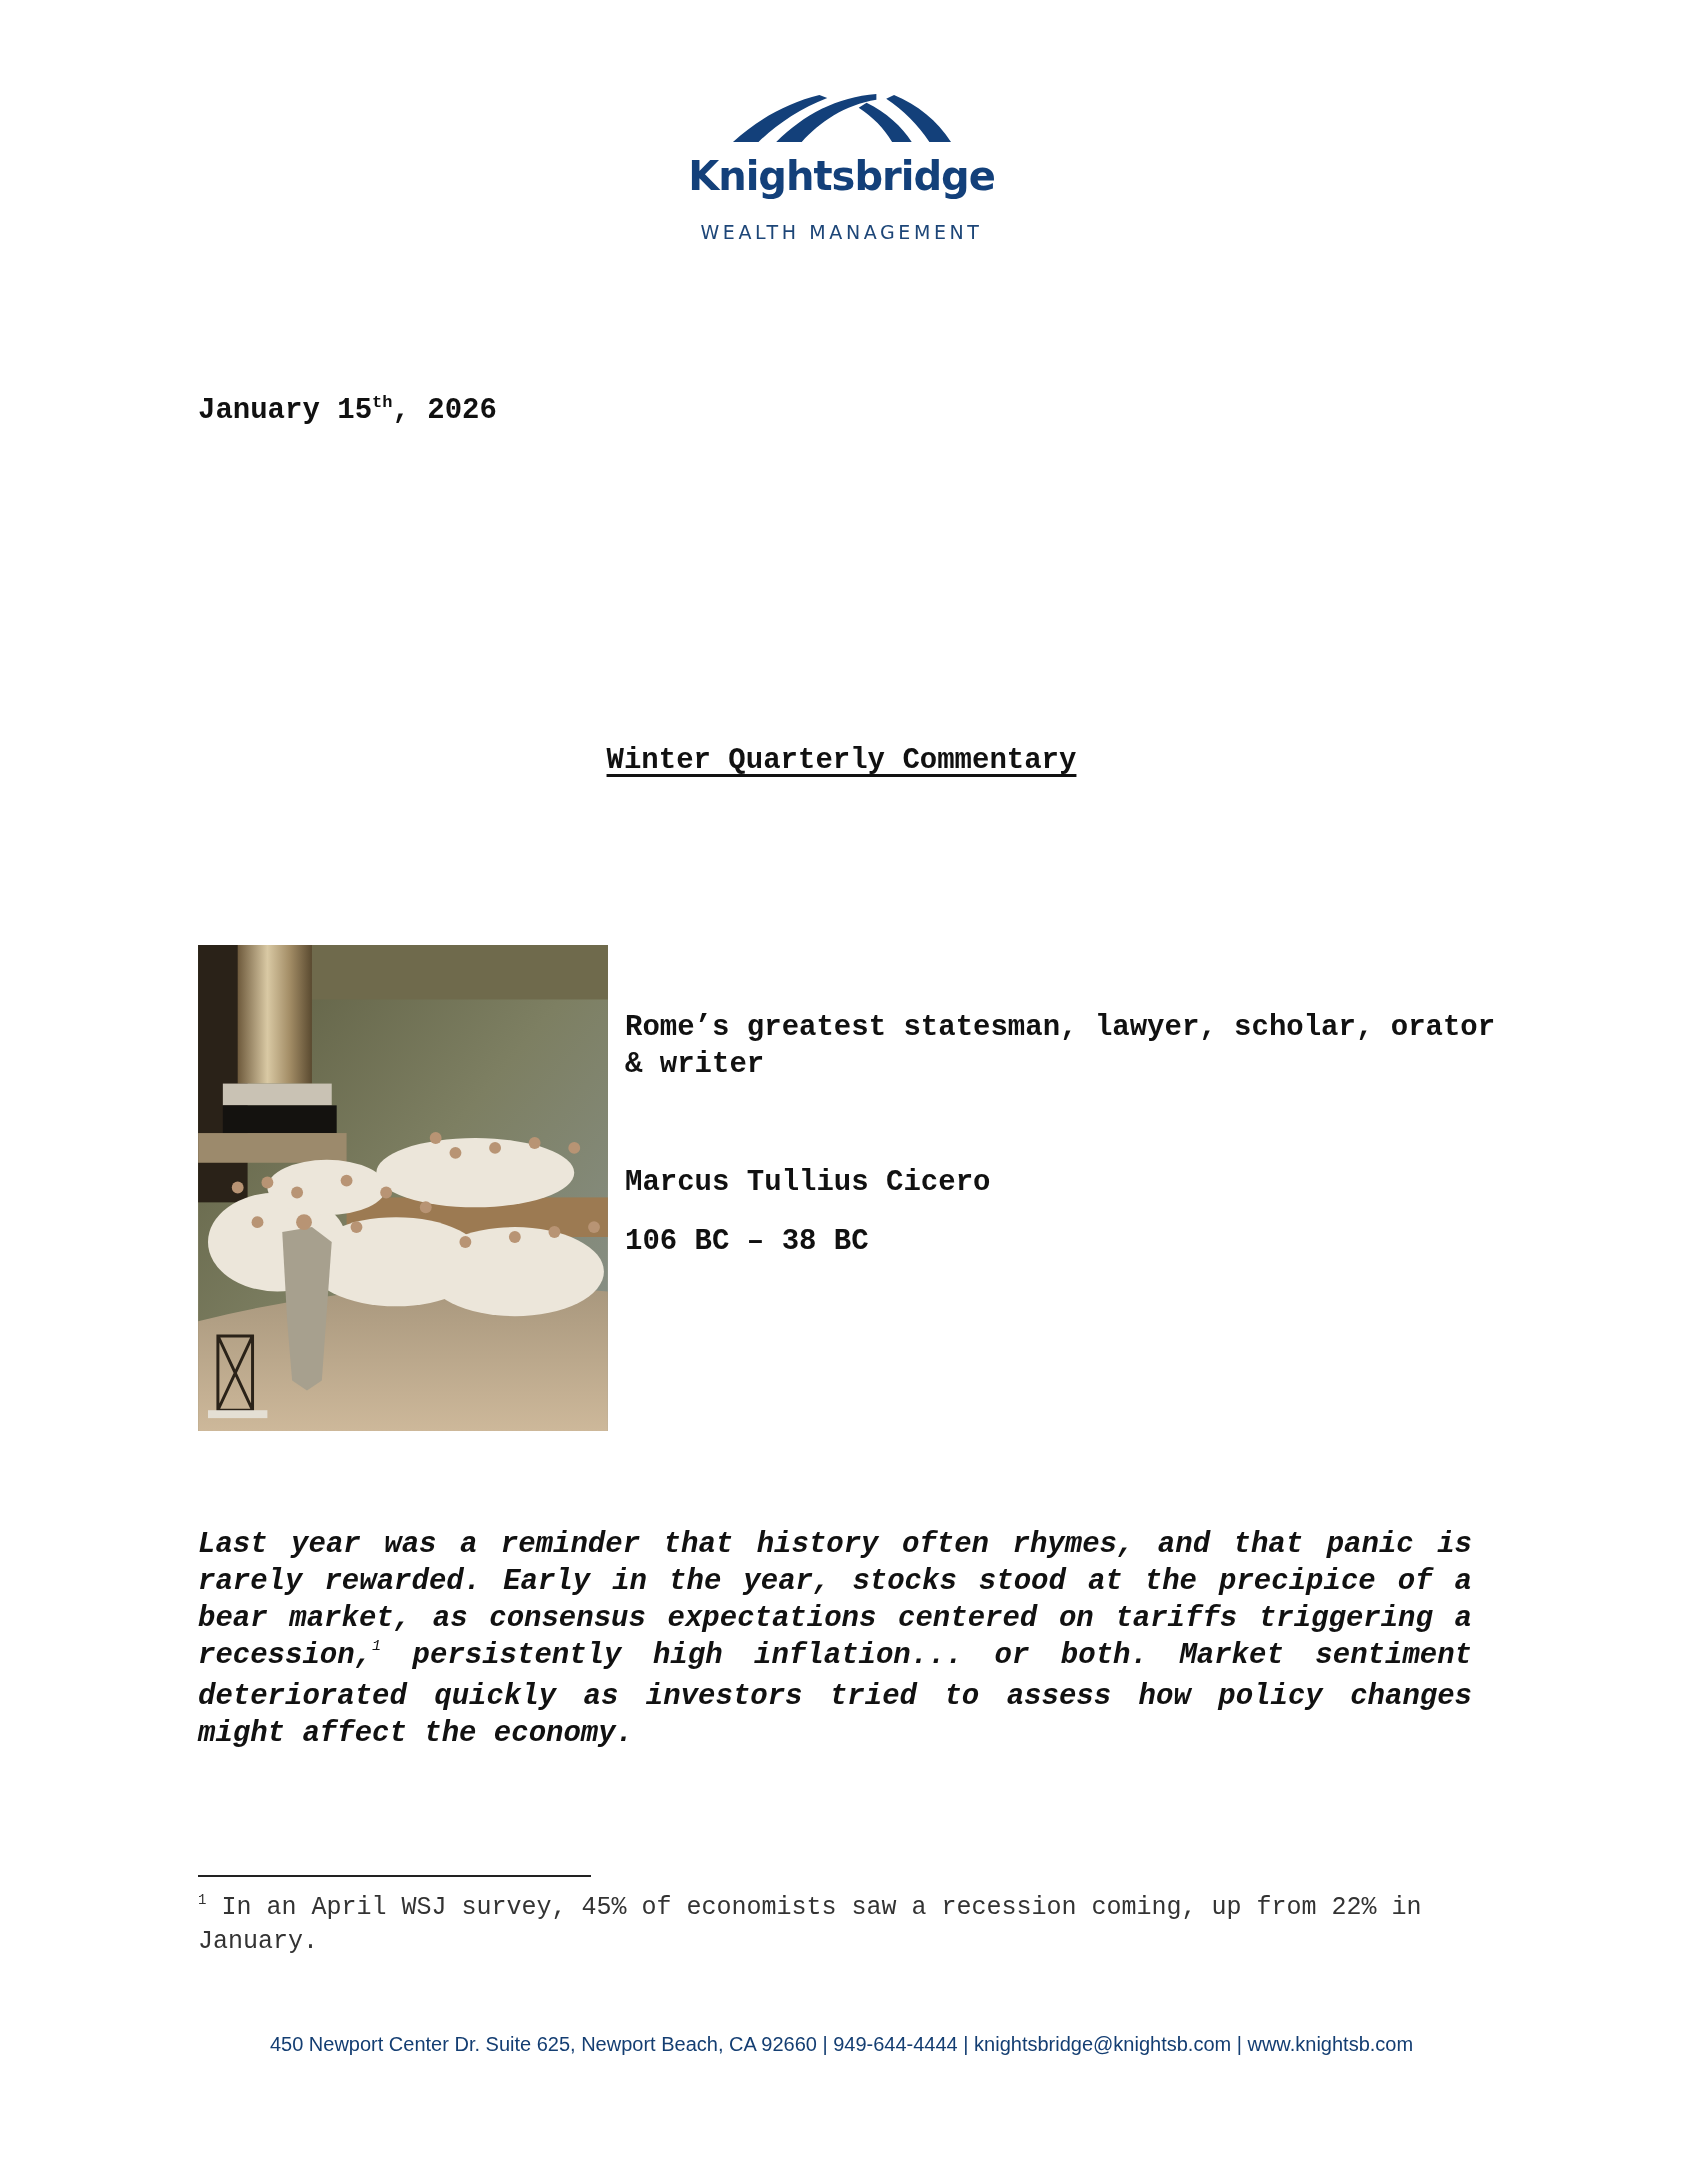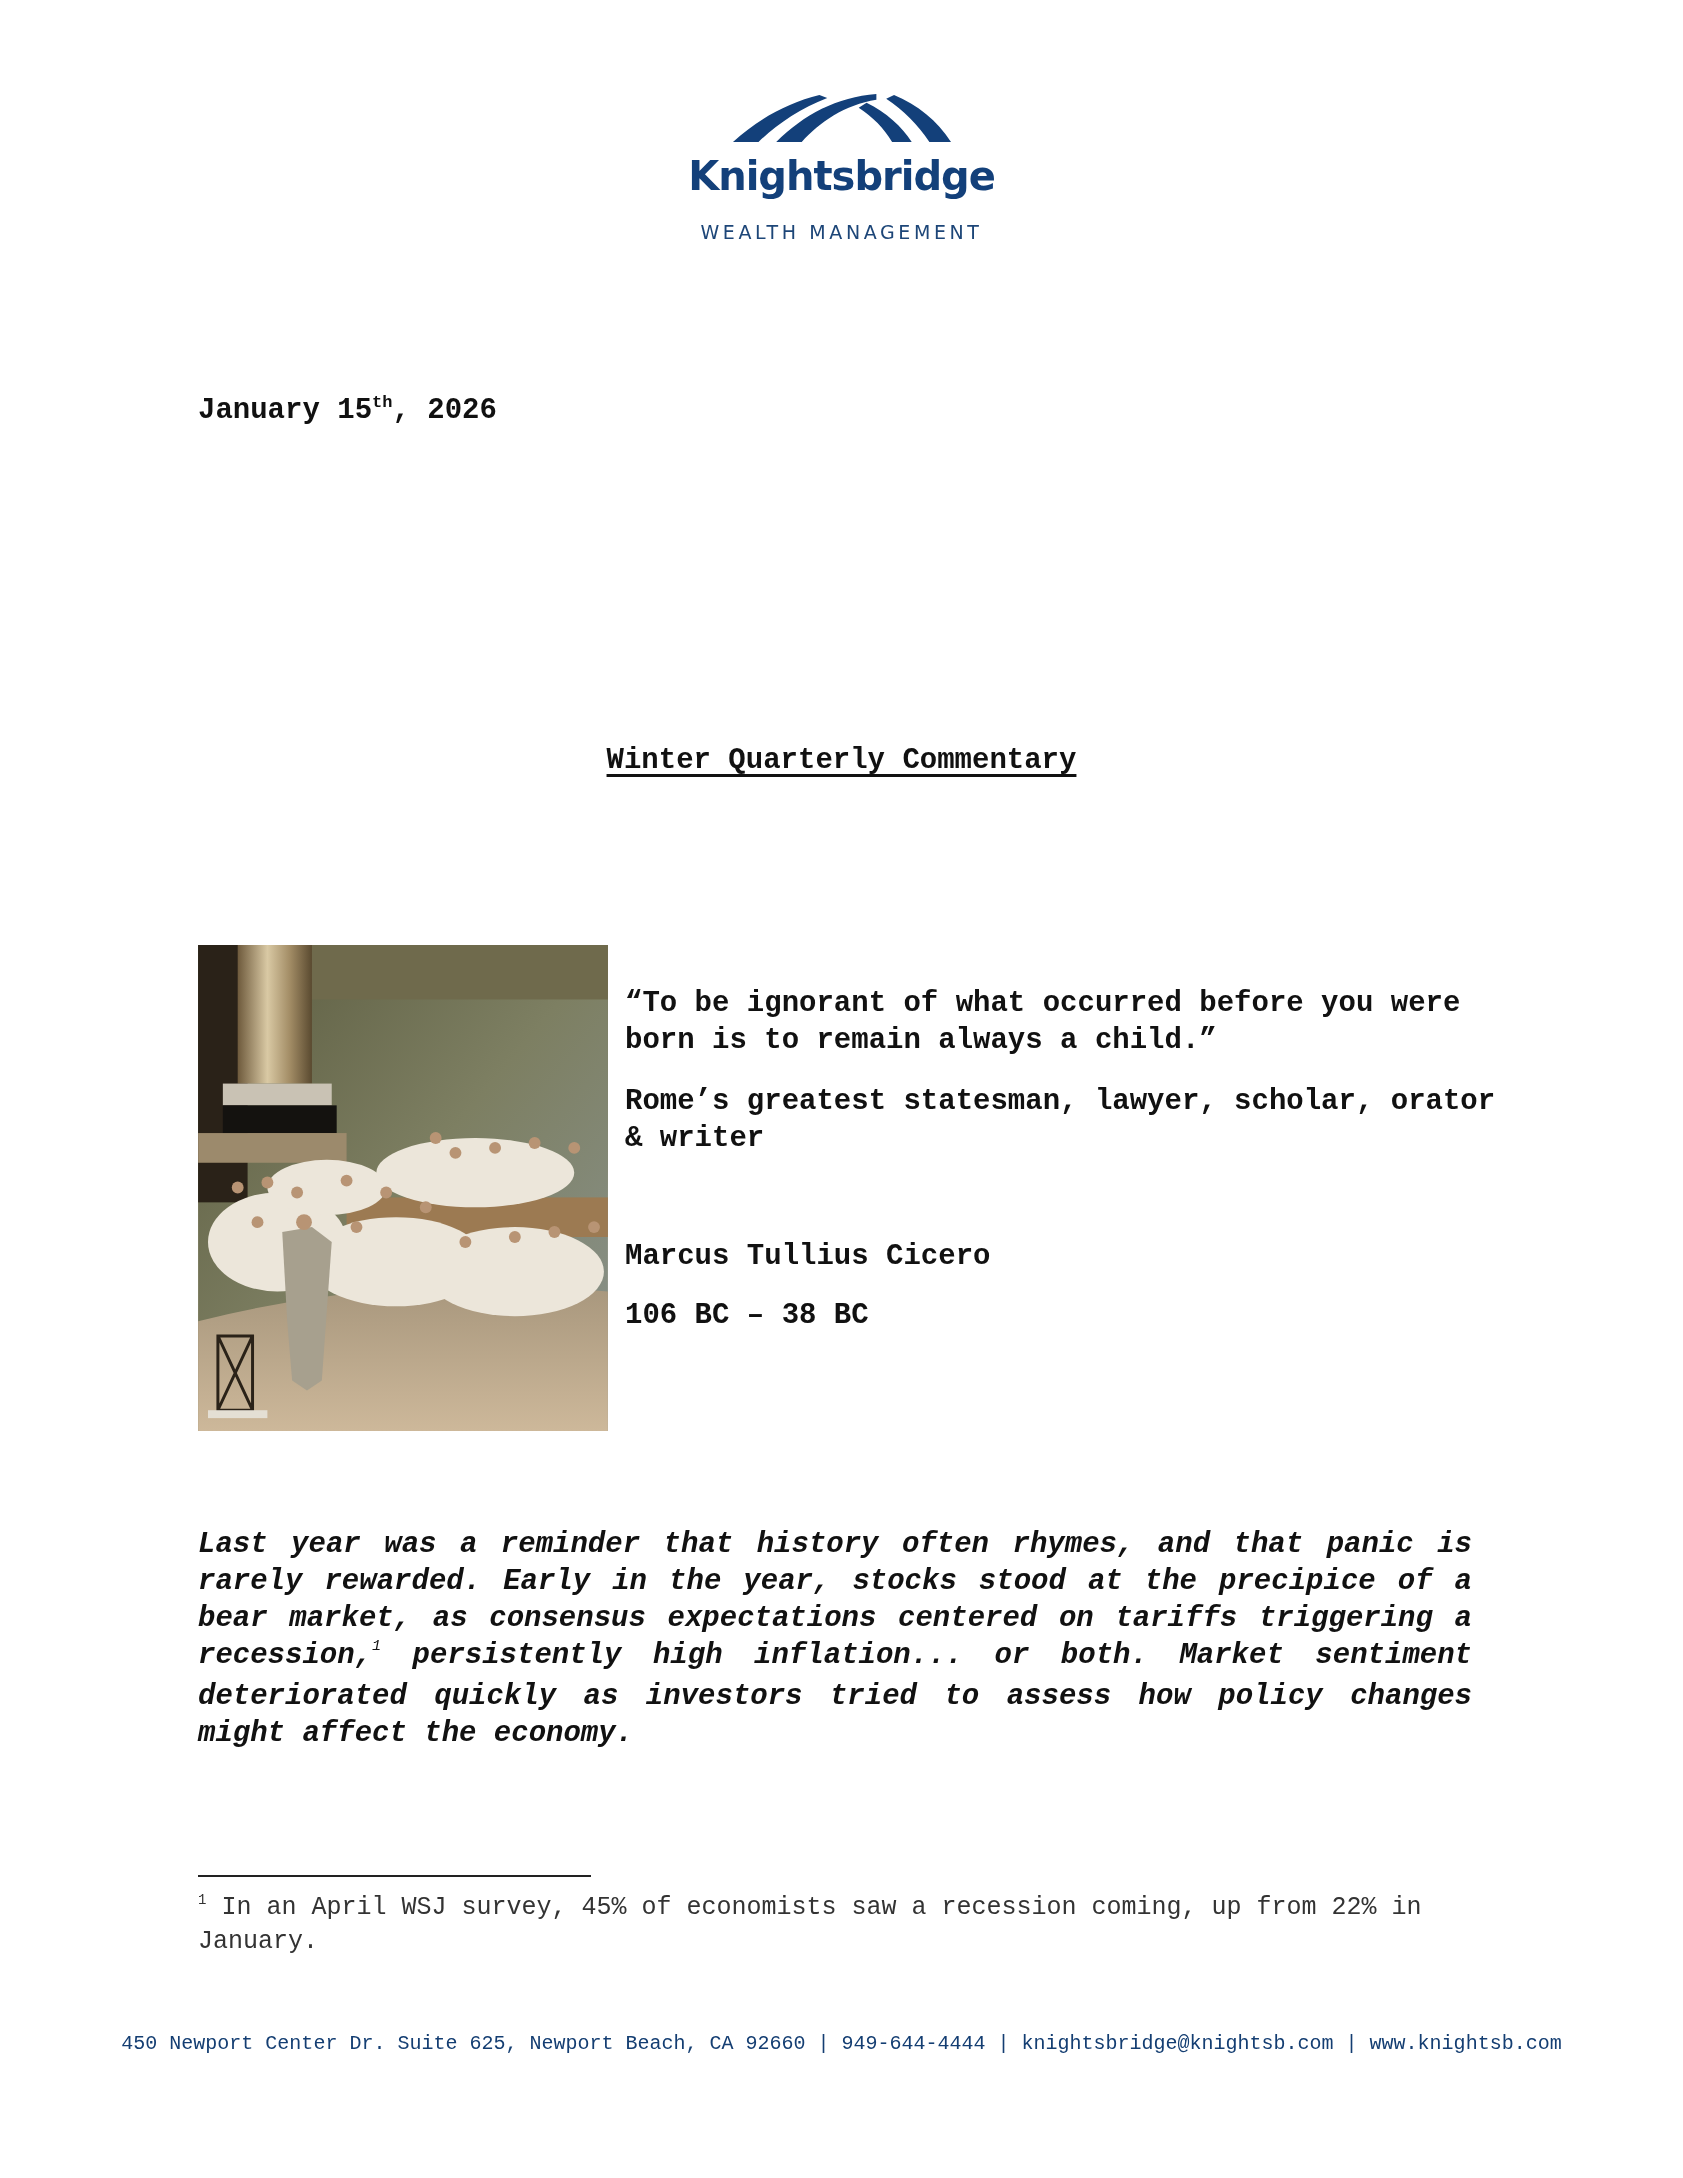--- a/index.html
+++ b/index.html
@@ -52,21 +52,21 @@
 
   #fn-rule { left: 198px; top: 1875px; width: 393px; height: 2px; background: #222; }
   #footnote {
     left: 198px; top: 1892px; width: 1287px; margin: 0;
     font-size: 25px; line-height: 31px; color: #333;
   }
   #footnote sup { font-size: 14px; position: relative; top: -10px; vertical-align: 0; }
 
   #footer {
     left: 0; width: 1683px; top: 2032px; text-align: center;
-    font-family: Liberation Mono, monospace; font-size: 20px; color: #143e72; line-height: 24px;
+    font-family: Liberation Sans, sans-serif; font-size: 20px; color: #143e72; line-height: 24px;
   }
 </style>
 </head>
 <body>
 
 <svg id="logo-arch" class="abs" viewBox="0 0 230 56">
   <path d="M4 52 C 30 28, 60 12, 92 4 L 100 7 C 72 18, 48 34, 30 52 Z" fill="#13407a"></path>
   <path d="M48 52 C 76 24, 110 6, 150 3 L 150 9 C 118 14, 92 32, 74 52 Z" fill="#13407a"></path>
   <path d="M132 17 L 140 12 C 160 22, 176 36, 186 52 L 166 52 C 158 38, 146 26, 132 17 Z" fill="#13407a"></path>
   <path d="M160 8 L 168 4 C 192 14, 212 30, 226 52 L 204 52 C 192 34, 178 20, 160 8 Z" fill="#13407a"></path>
@@ -133,21 +133,20 @@
         <circle cx="160" cy="285" r="6"></circle>
     </g>
     <path d="M85 290 L 115 285 L 135 300 L 125 440 L 110 450 L 95 440 L 90 380 Z" fill="#a7a08e"></path>
     <circle cx="107" cy="280" r="8" fill="#b89474"></circle>
     <path d="M20 395 L 55 395 L 55 470 L 20 470 Z M20 395 L 55 470 M55 395 L 20 470" stroke="#2a2218" stroke-width="3" fill="none"></path>
     <rect x="10" y="470" width="60" height="8" fill="#e4dfd4"></rect>
   </svg>
 </div>
 
 <div id="quote-block" class="abs mono bold">
-  <p id="quote-text">“To be ignorant of what occurred before you were born is to remain always a child.”</p>
   <p id="attr-desc">Rome’s greatest statesman, lawyer, scholar, orator &amp; writer</p>
   <p id="attr-name">Marcus Tullius Cicero</p>
   <p id="attr-dates">106 BC – 38 BC</p>
 </div>
 
 <p id="body-para" class="abs mono bold"><span>Last year was a reminder that history often rhymes, and that panic is rarely rewarded. Early in the year, stocks stood at the precipice of a bear market, as consensus expectations centered on tariffs triggering a recession,</span><sup>1</sup><span> persistently high inflation... or both. Market sentiment deteriorated quickly as investors tried to assess how policy changes might affect the economy.</span></p>
 
 <div id="fn-rule" class="abs"></div>
 <p id="footnote" class="abs mono"><sup>1</sup><span> In an April WSJ survey, 45% of economists saw a recession coming, up from 22% in January.</span></p>
 

